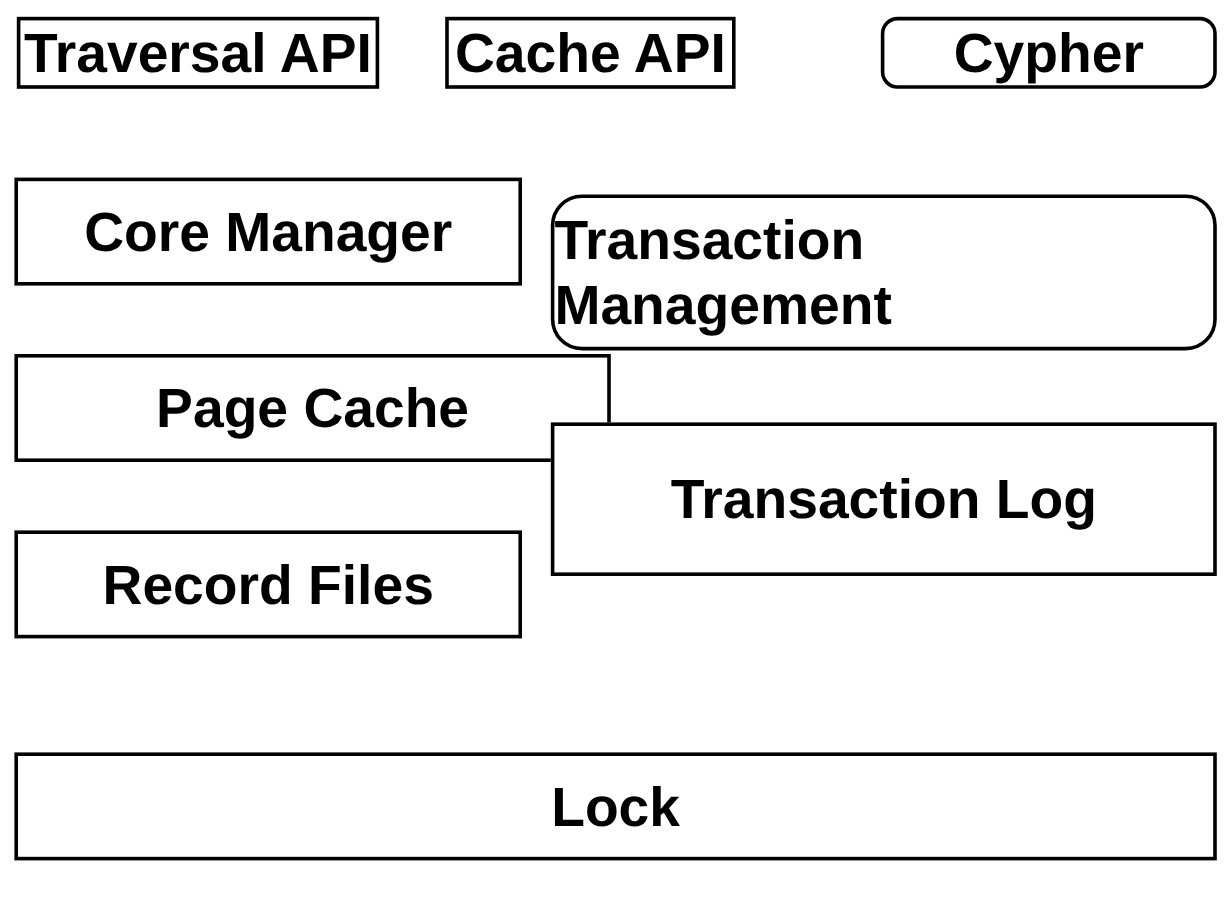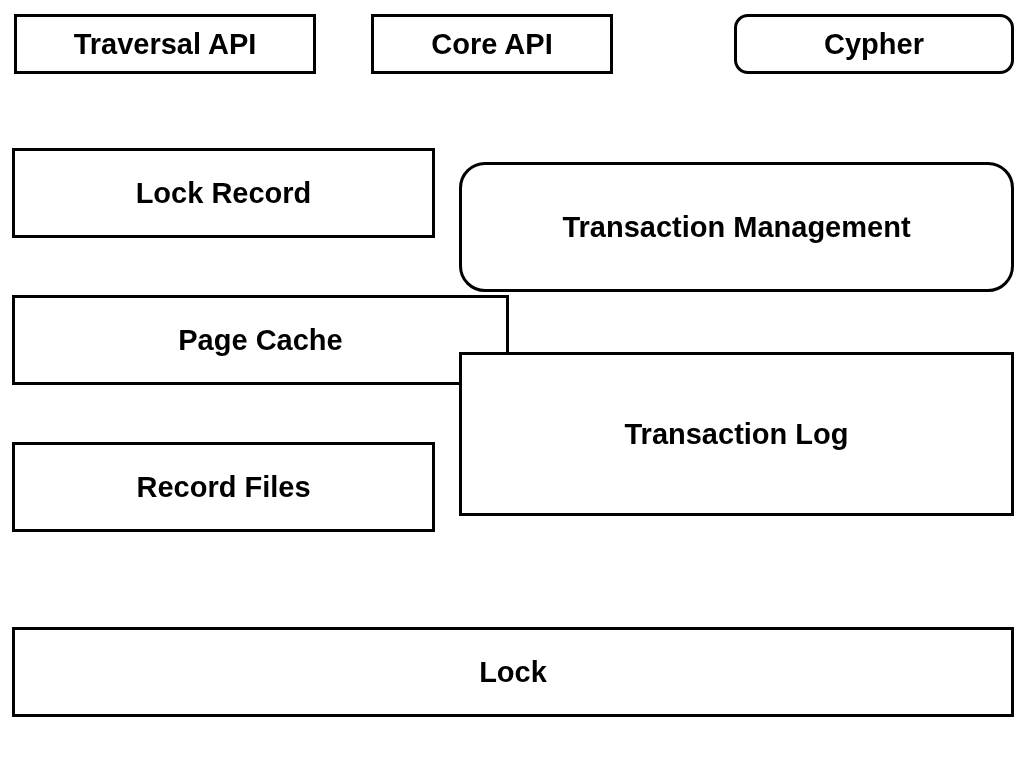--- a/index.html
+++ b/index.html
@@ -11,52 +11,52 @@
       font-weight: 600;
       color: #000;
       position: relative;
     }
     .box {
       position: absolute;
       border: 3px solid #000;
       display: flex;
       align-items: center;
       justify-content: center;
-      font-size: 29px;
+      font-size: 46px;
       background: #fff;
     }
     .tight { line-height: 1; }
     #b-traversal { left: 14px;  top: 14px;  width: 302px; height: 60px; }
     #b-core      { left: 371px; top: 14px;  width: 242px; height: 60px; }
     #b-cypher    { left: 734px; top: 14px;  width: 280px; height: 60px; border-radius: 14px; }
 
     #b-lock      { left: 12px;  top: 148px; width: 423px; height: 90px; }
     #b-page      { left: 12px;  top: 295px; width: 497px; height: 90px; }
     #b-record    { left: 12px;  top: 442px; width: 423px; height: 90px; align-items: center; }
 
     #b-txmgmt    { left: 459px; top: 162px; width: 555px; height: 130px; border-radius: 26px; }
-    #b-txlog     { left: 459px; top: 352px; width: 555px; height: 164px; }
+    #b-txlog     { left: 459px; top: 352px; width: 555px; height: 128px; }
 
     #b-disks     { left: 12px;  top: 627px; width: 1002px; height: 90px; }
   </style>
 </head>
 <body>
 
 <div id="b-traversal" class="box tight">
   <span>Traversal API</span>
 </div>
 <div id="b-core" class="box tight">
-  <span>Core API</span>
+  <span>Cache API</span>
 </div>
 <div id="b-cypher" class="box tight">
   <span>Cypher</span>
 </div>
 
 <div id="b-lock" class="box">
-  <span>Lock Record</span>
+  <span>Core Manager</span>
 </div>
 <div id="b-page" class="box">
   <span>Page Cache</span>
 </div>
 <div id="b-record" class="box">
   <span>Record Files</span>
 </div>
 
 <div id="b-txmgmt" class="box">
   <span>Transaction Management</span>

